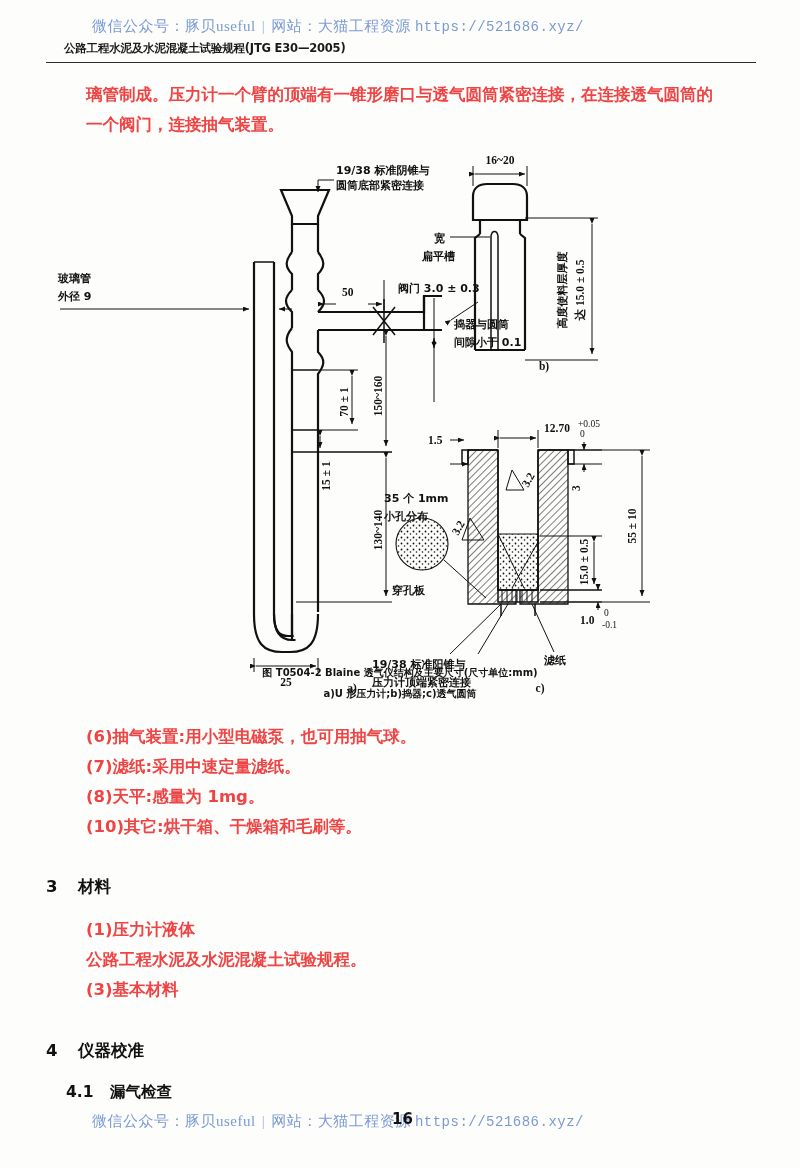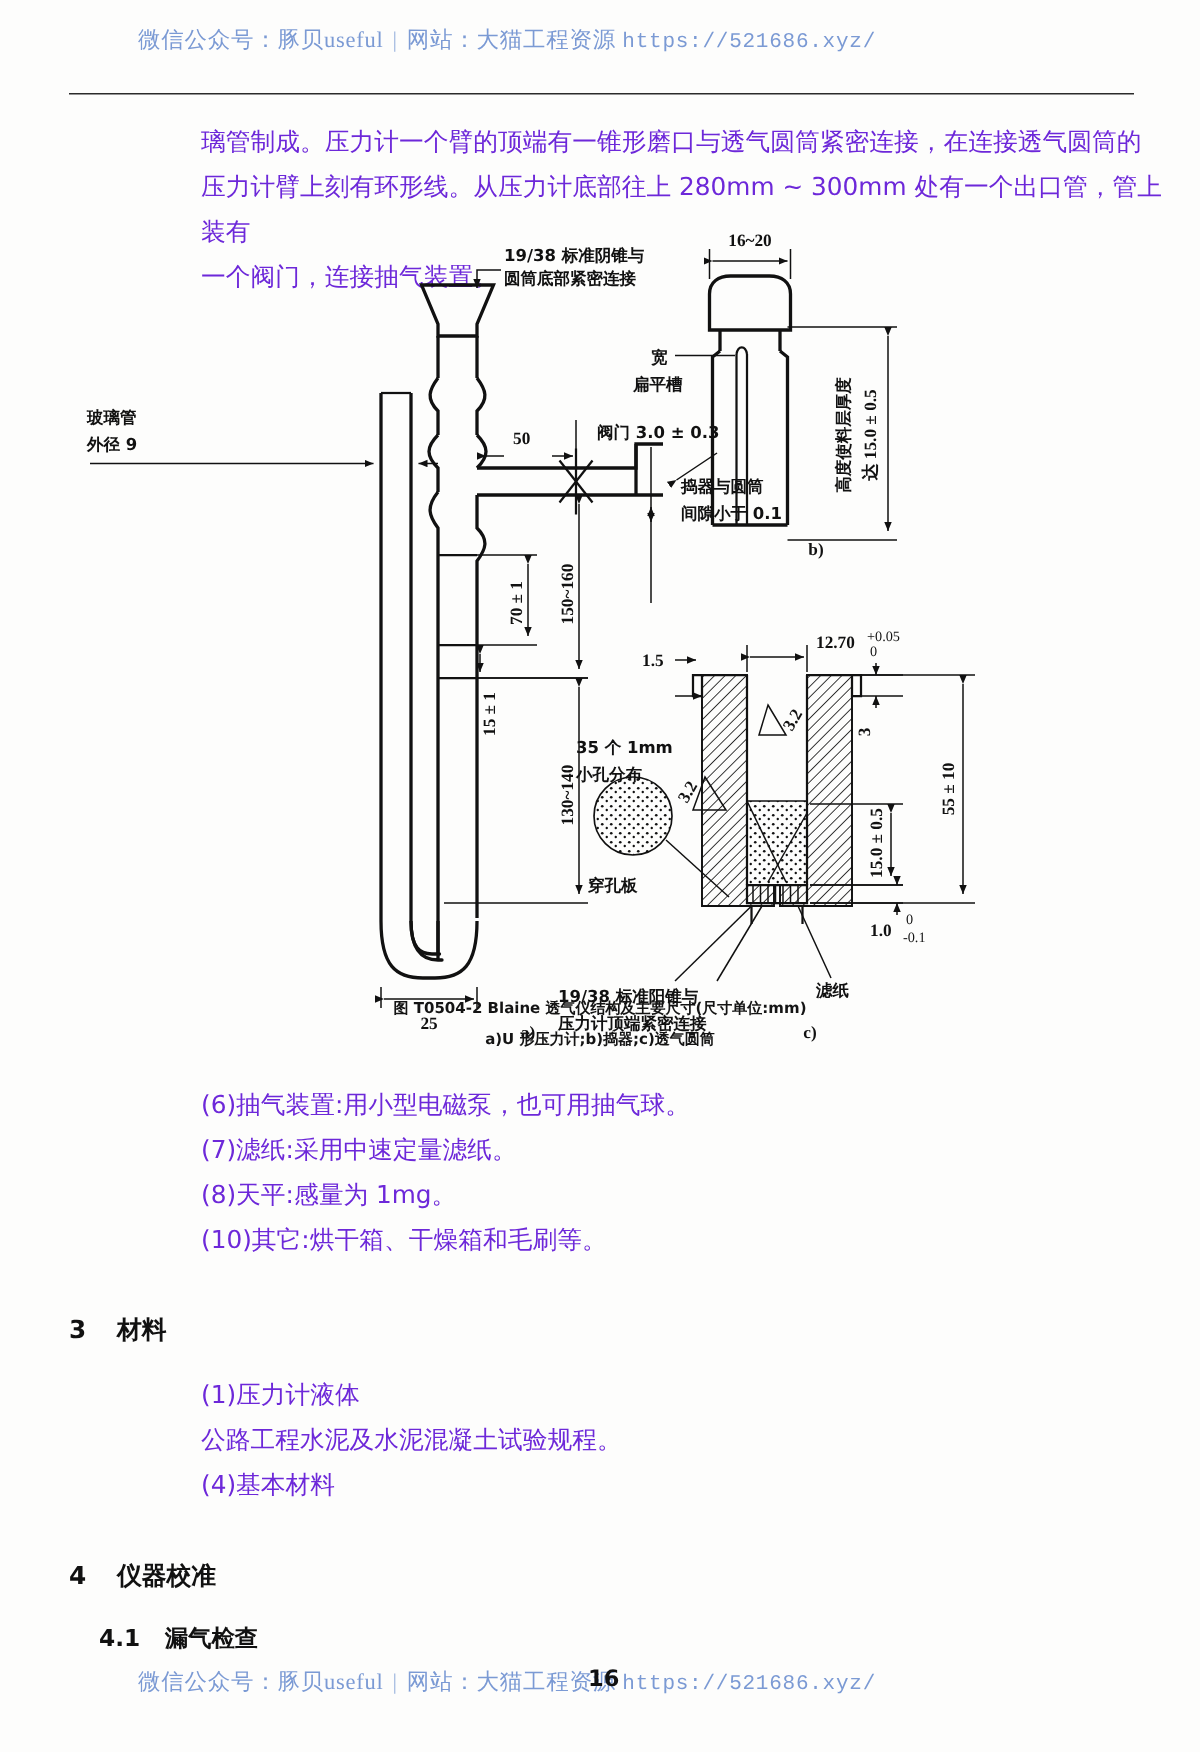--- a/index.html
+++ b/index.html
@@ -45,24 +45,23 @@
     position:absolute;left:46px;top:62px;width:710px;height:0;
     border-top:1.6px solid #2b2b2b;
   }
 
   
   .body-text{
     position:absolute;left:86px;width:655px;
     font-size:16.5px;
     line-height:30px;
     font-family:"DejaVu Sans","Liberation Sans",sans-serif;
-    font-weight:400;
-    color:#6d28d9;
+    font-weight:700;
+    color:#ef4444;
     letter-spacing:0px;
-    margin-left:48px;
   }
   .body-text p{margin:0;}
   .para-top{top:80px;text-indent:0;}
   .para-top p:first-child{margin-left:0;}
 
   .list-block{top:722px;left:86px;}
   .mat-block{top:915px;left:86px;}
 
   .sec-h{
     position:absolute;
@@ -105,25 +104,25 @@
 </style>
 </head>
 <body>
 
 <div class="page">
 
   <div class="watermark wm-top">
     <span>微信公众号：</span><span>豚贝useful</span><span class="sep">|</span><span>网站：</span><span>大猫工程资源</span> <span class="url">https://521686.xyz/</span>
   </div>
 
+  <div class="runhead">公路工程水泥及水泥混凝土试验规程(JTG E30—2005)</div>
   <div class="rule"></div>
 
   <div class="body-text para-top">
     <p>璃管制成。压力计一个臂的顶端有一锥形磨口与透气圆筒紧密连接，在连接透气圆筒的</p>
-    <p>压力计臂上刻有环形线。从压力计底部往上 280mm ~ 300mm 处有一个出口管，管上装有</p>
     <p>一个阀门，连接抽气装置。</p>
   </div>
 
   <div class="figure">
     <svg width="712" height="560" viewBox="0 0 712 560">
       <defs>
         <pattern id="hatch" width="5" height="5" patternTransform="rotate(45)" patternUnits="userSpaceOnUse">
           <line x1="0" y1="0" x2="0" y2="5" stroke="#111" stroke-width="1.1"></line>
         </pattern>
         <pattern id="hatch2" width="5" height="5" patternTransform="rotate(-45)" patternUnits="userSpaceOnUse">
@@ -360,21 +359,21 @@
     <p>(8)天平:感量为 1mg。</p>
     <p>(10)其它:烘干箱、干燥箱和毛刷等。</p>
   </div>
 
   <div class="sec-h" style="left:46px;top:876px;">
     <span class="sec-num">3</span><span>材料</span>
   </div>
   <div class="body-text mat-block">
     <p>(1)压力计液体</p>
     <p>公路工程水泥及水泥混凝土试验规程。</p>
-    <p>(4)基本材料</p>
+    <p>(3)基本材料</p>
   </div>
 
   <div class="sec-h" style="left:46px;top:1040px;">
     <span class="sec-num">4</span><span>仪器校准</span>
   </div>
   <div class="sec-h" style="left:66px;top:1082px;font-size:15.5px;">
     <span class="sec-num-sub">4.1</span><span>漏气检查</span>
   </div>
 
   <div class="watermark wm-bot">

